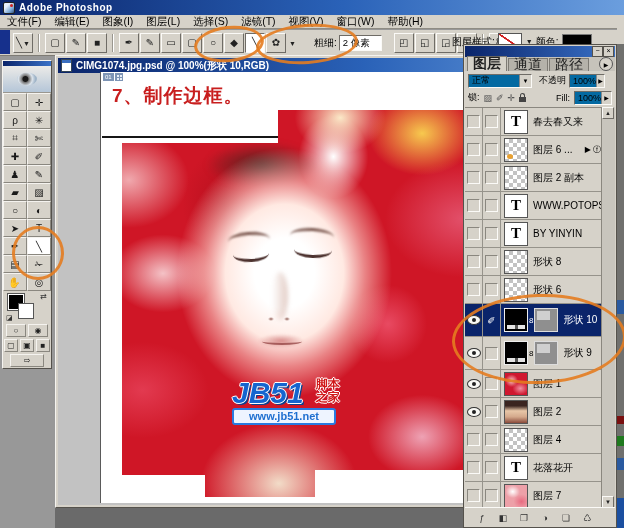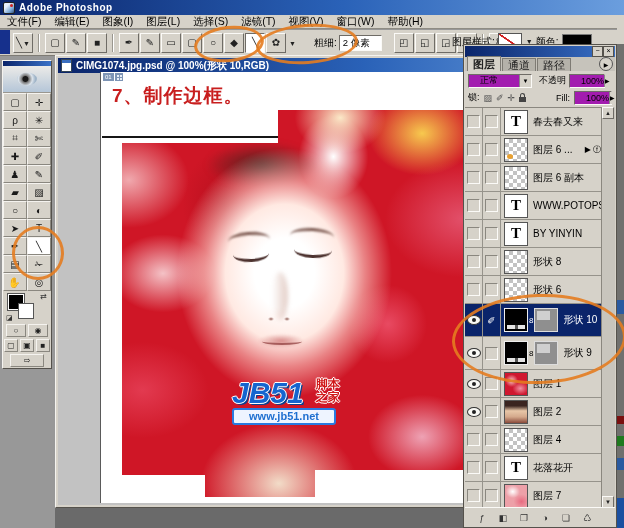--- a/index.html
+++ b/index.html
@@ -122,27 +122,27 @@
   .tbsm{height:13px;background:#d6d2c9;border:1px solid;border-color:#f5f3ef #8a877f #8a877f #f5f3ef;
     font-size:8px;display:flex;align-items:center;justify-content:center;color:#222;box-sizing:border-box;}
 
   
   .panel{left:463px;top:44px;width:154px;height:484px;z-index:6;background:#d6d2c9;
     border:1px solid #55524c;box-sizing:border-box;}
   .ptitle{position:absolute;left:1px;top:1px;right:1px;height:11px;background:linear-gradient(90deg,#0a246a,#3a72c8);}
   .pwbtn{position:absolute;top:1px;width:9px;height:9px;background:#d6d2c9;border:1px solid #55524c;
     font-size:7px;line-height:7px;text-align:center;color:#000;}
   .ptabs{position:absolute;left:1px;top:12px;right:1px;height:14px;background:#c6c3bb;display:flex;align-items:flex-end;padding-left:2px;gap:1px;}
-  .ptab{height:12px;padding:0 5px;font-size:11px;background:#b5b2aa;border:1px solid #7e7b74;border-bottom:none;display:flex;align-items:center;color:#222;}
+  .ptab{height:12px;padding:0 5px;font-size:14px;background:#b5b2aa;border:1px solid #7e7b74;border-bottom:none;display:flex;align-items:center;color:#222;}
   .ptab.active{background:#d6d2c9;height:14px;font-weight:bold;}
   .pmenu{position:absolute;right:2px;top:0px;width:12px;height:12px;border-radius:50%;background:#d6d2c9;
     border:1px solid #555;font-size:6px;display:flex;align-items:center;justify-content:center;color:#000;}
   .pblend{position:absolute;left:1px;top:27px;right:1px;height:17px;display:flex;align-items:center;gap:3px;padding:0 3px;font-size:9px;}
   .combo{display:flex;align-items:center;border:1px solid;border-color:#6f6c66 #fbfaf7 #fbfaf7 #6f6c66;
-    background:#a21caf;height:14px;font-size:9px;padding-left:11px;box-sizing:border-box;}
+    background:#0369a1;height:14px;font-size:9px;padding-left:3px;box-sizing:border-box;}
   .cbtn{width:11px;align-self:stretch;background:#d6d2c9;border-left:1px solid #888;font-size:6px;
     display:flex;align-items:center;justify-content:center;margin-left:auto;}
   .plock{position:absolute;left:1px;top:44px;right:1px;height:17px;display:flex;align-items:center;gap:4px;padding:0 3px;font-size:9px;}
   .lockic{font-size:9px;color:#555;}
   .padlock{width:7px;height:5px;background:#444;position:relative;margin-top:3px;}
   .padlock:before{content:"";position:absolute;top:-4px;left:1px;width:3px;height:3px;border:1px solid #444;border-bottom:none;border-radius:3px 3px 0 0;}
   .plist{position:absolute;left:1px;top:62px;width:139px;bottom:19px;background:#d6d2c9;border-top:1px solid #8a877f;overflow:hidden;}
   .lrow{display:flex;align-items:center;height:28px;border-bottom:1px solid #96938b;box-sizing:border-box;background:#d6d2c9;color:#000;}
   .lrow.tall{height:33px;}
   .lrow.selected{background:#0a246a;color:#fff;}
@@ -396,21 +396,21 @@
           <span class="leffects">▶ ⓕ</span>
         </div>
         <div class="lrow">
           <span class="lcell">
             <span class="well"></span>
           </span>
           <span class="lcell">
             <span class="well"></span>
           </span>
           <span class="lthumb t-checker"></span>
-          <span class="lname">图层 6 副本</span>
+          <span class="lname">图层 2 副本</span>
         </div>
         <div class="lrow">
           <span class="lcell">
             <span class="well"></span>
           </span>
           <span class="lcell">
             <span class="well"></span>
           </span>
           <span class="lthumb t-text">T</span>
           <span class="lname">WWW.POTOPS.C...</span>

